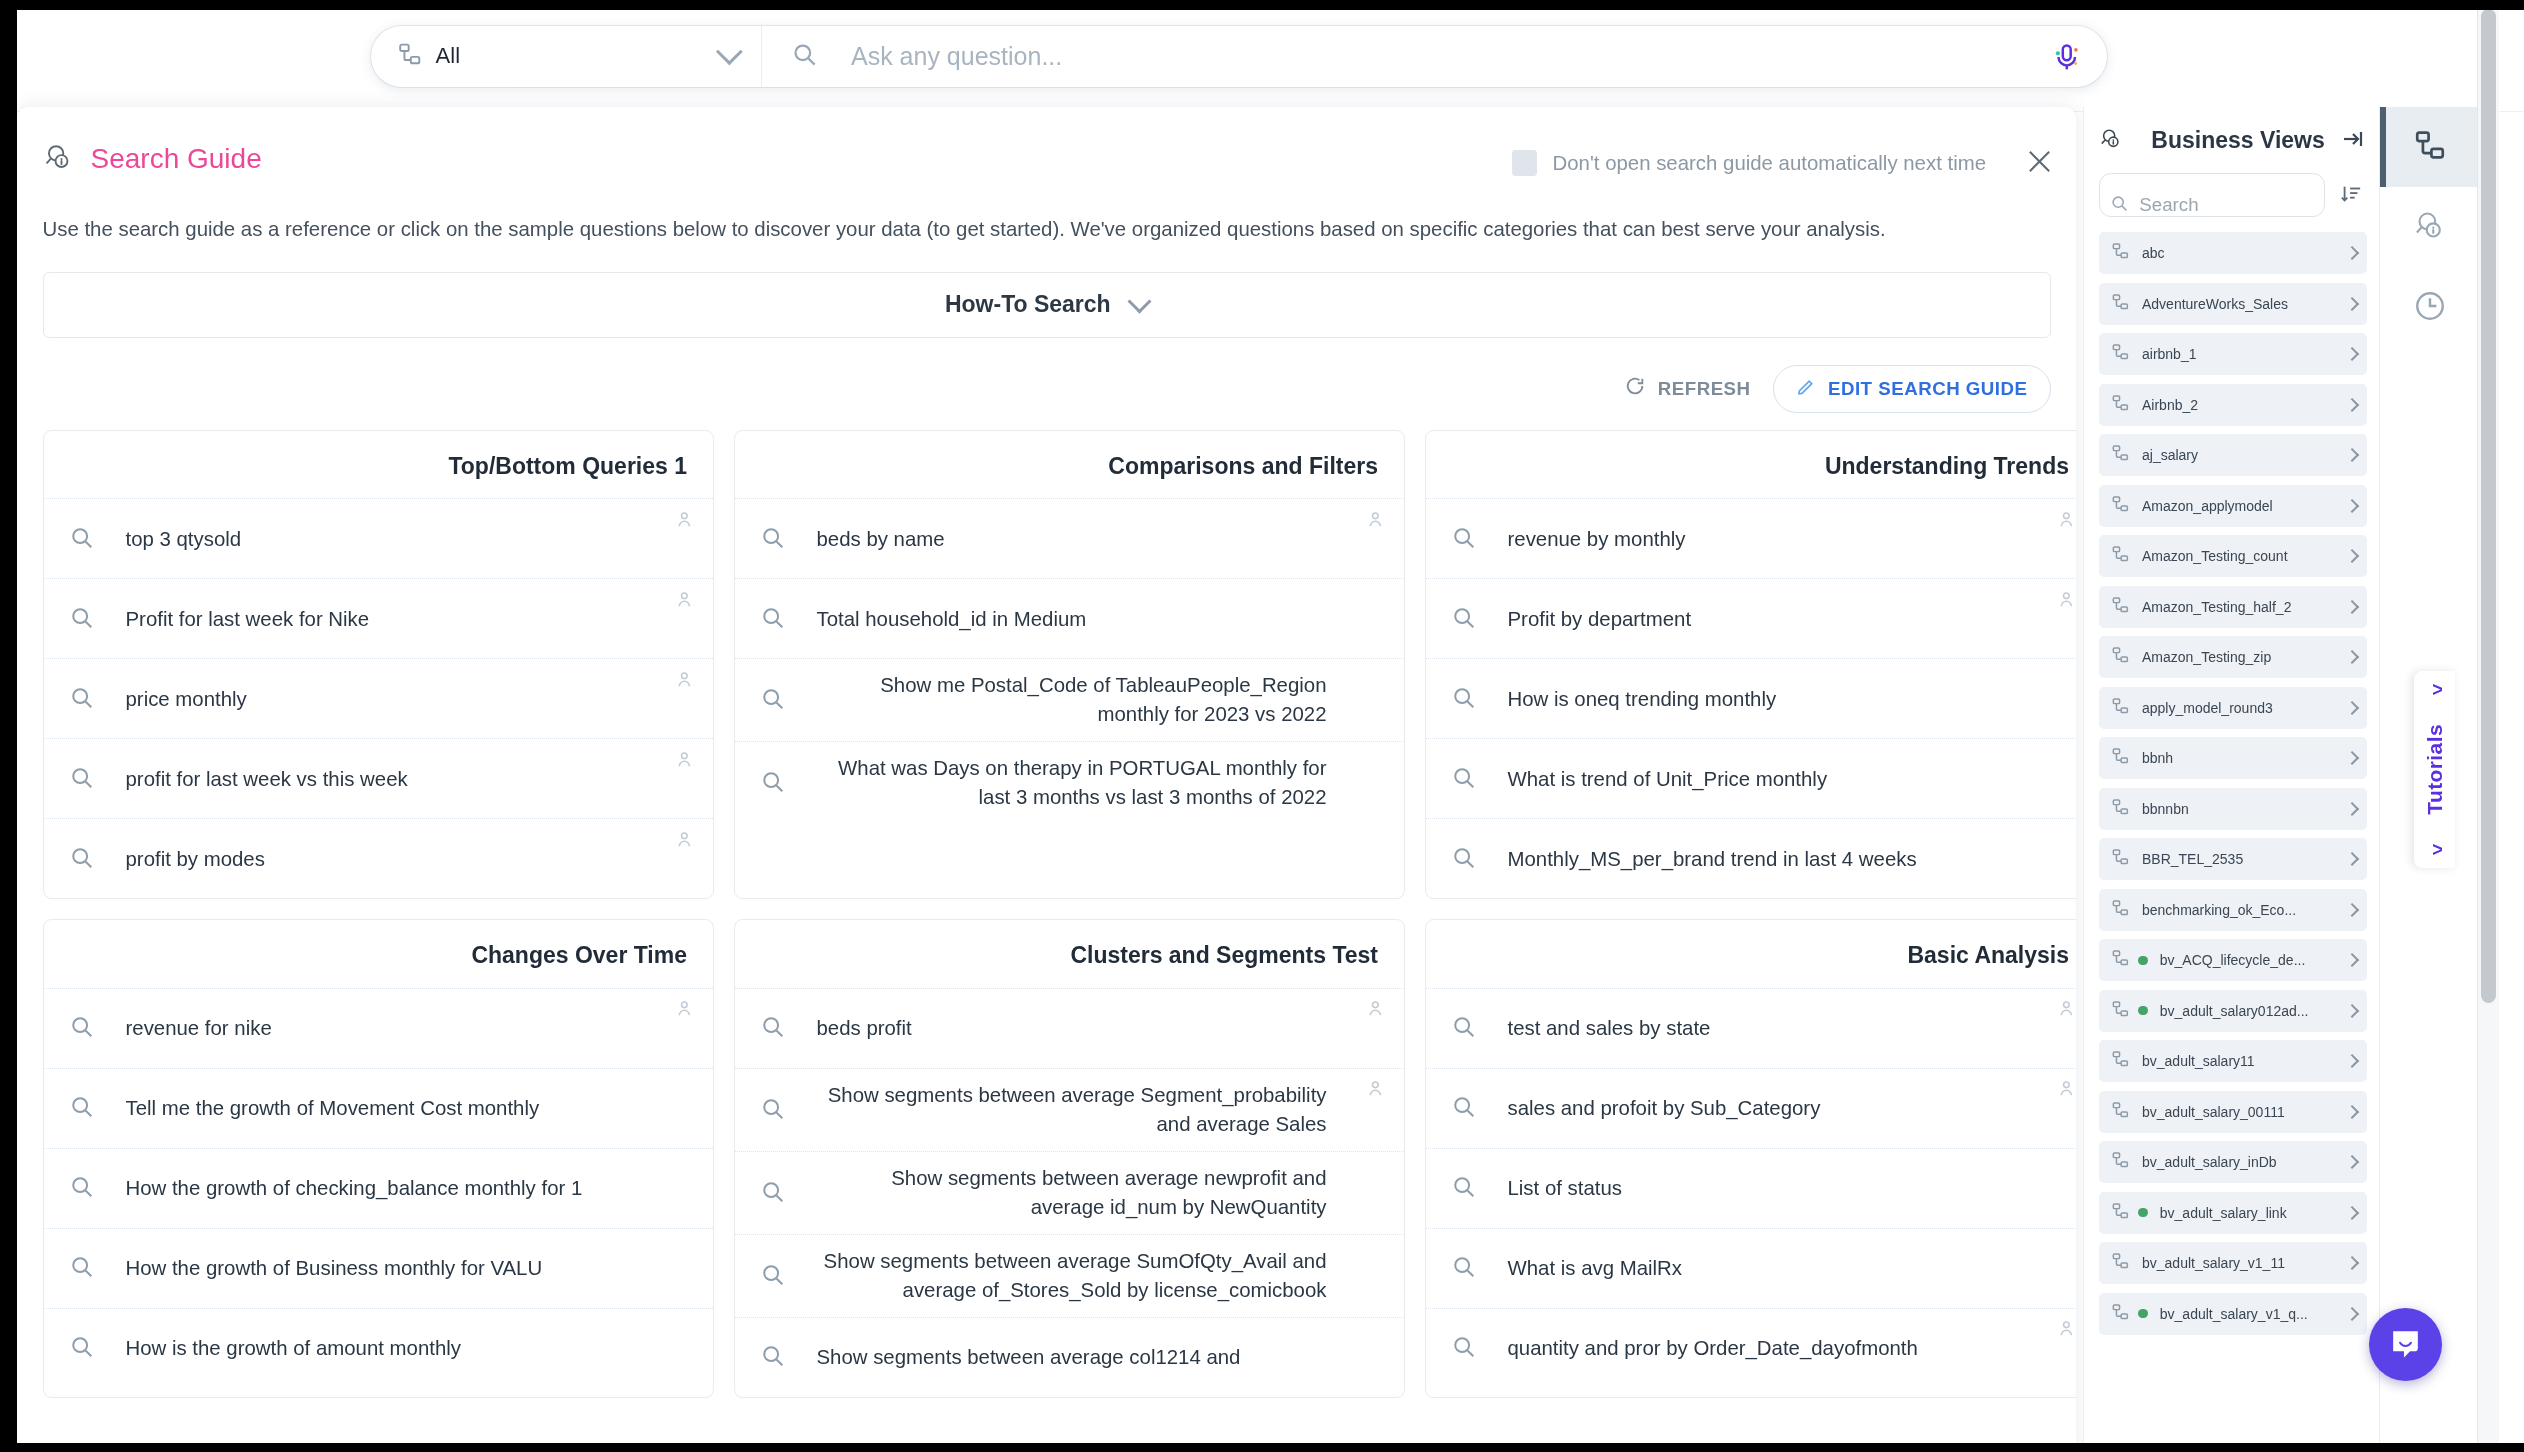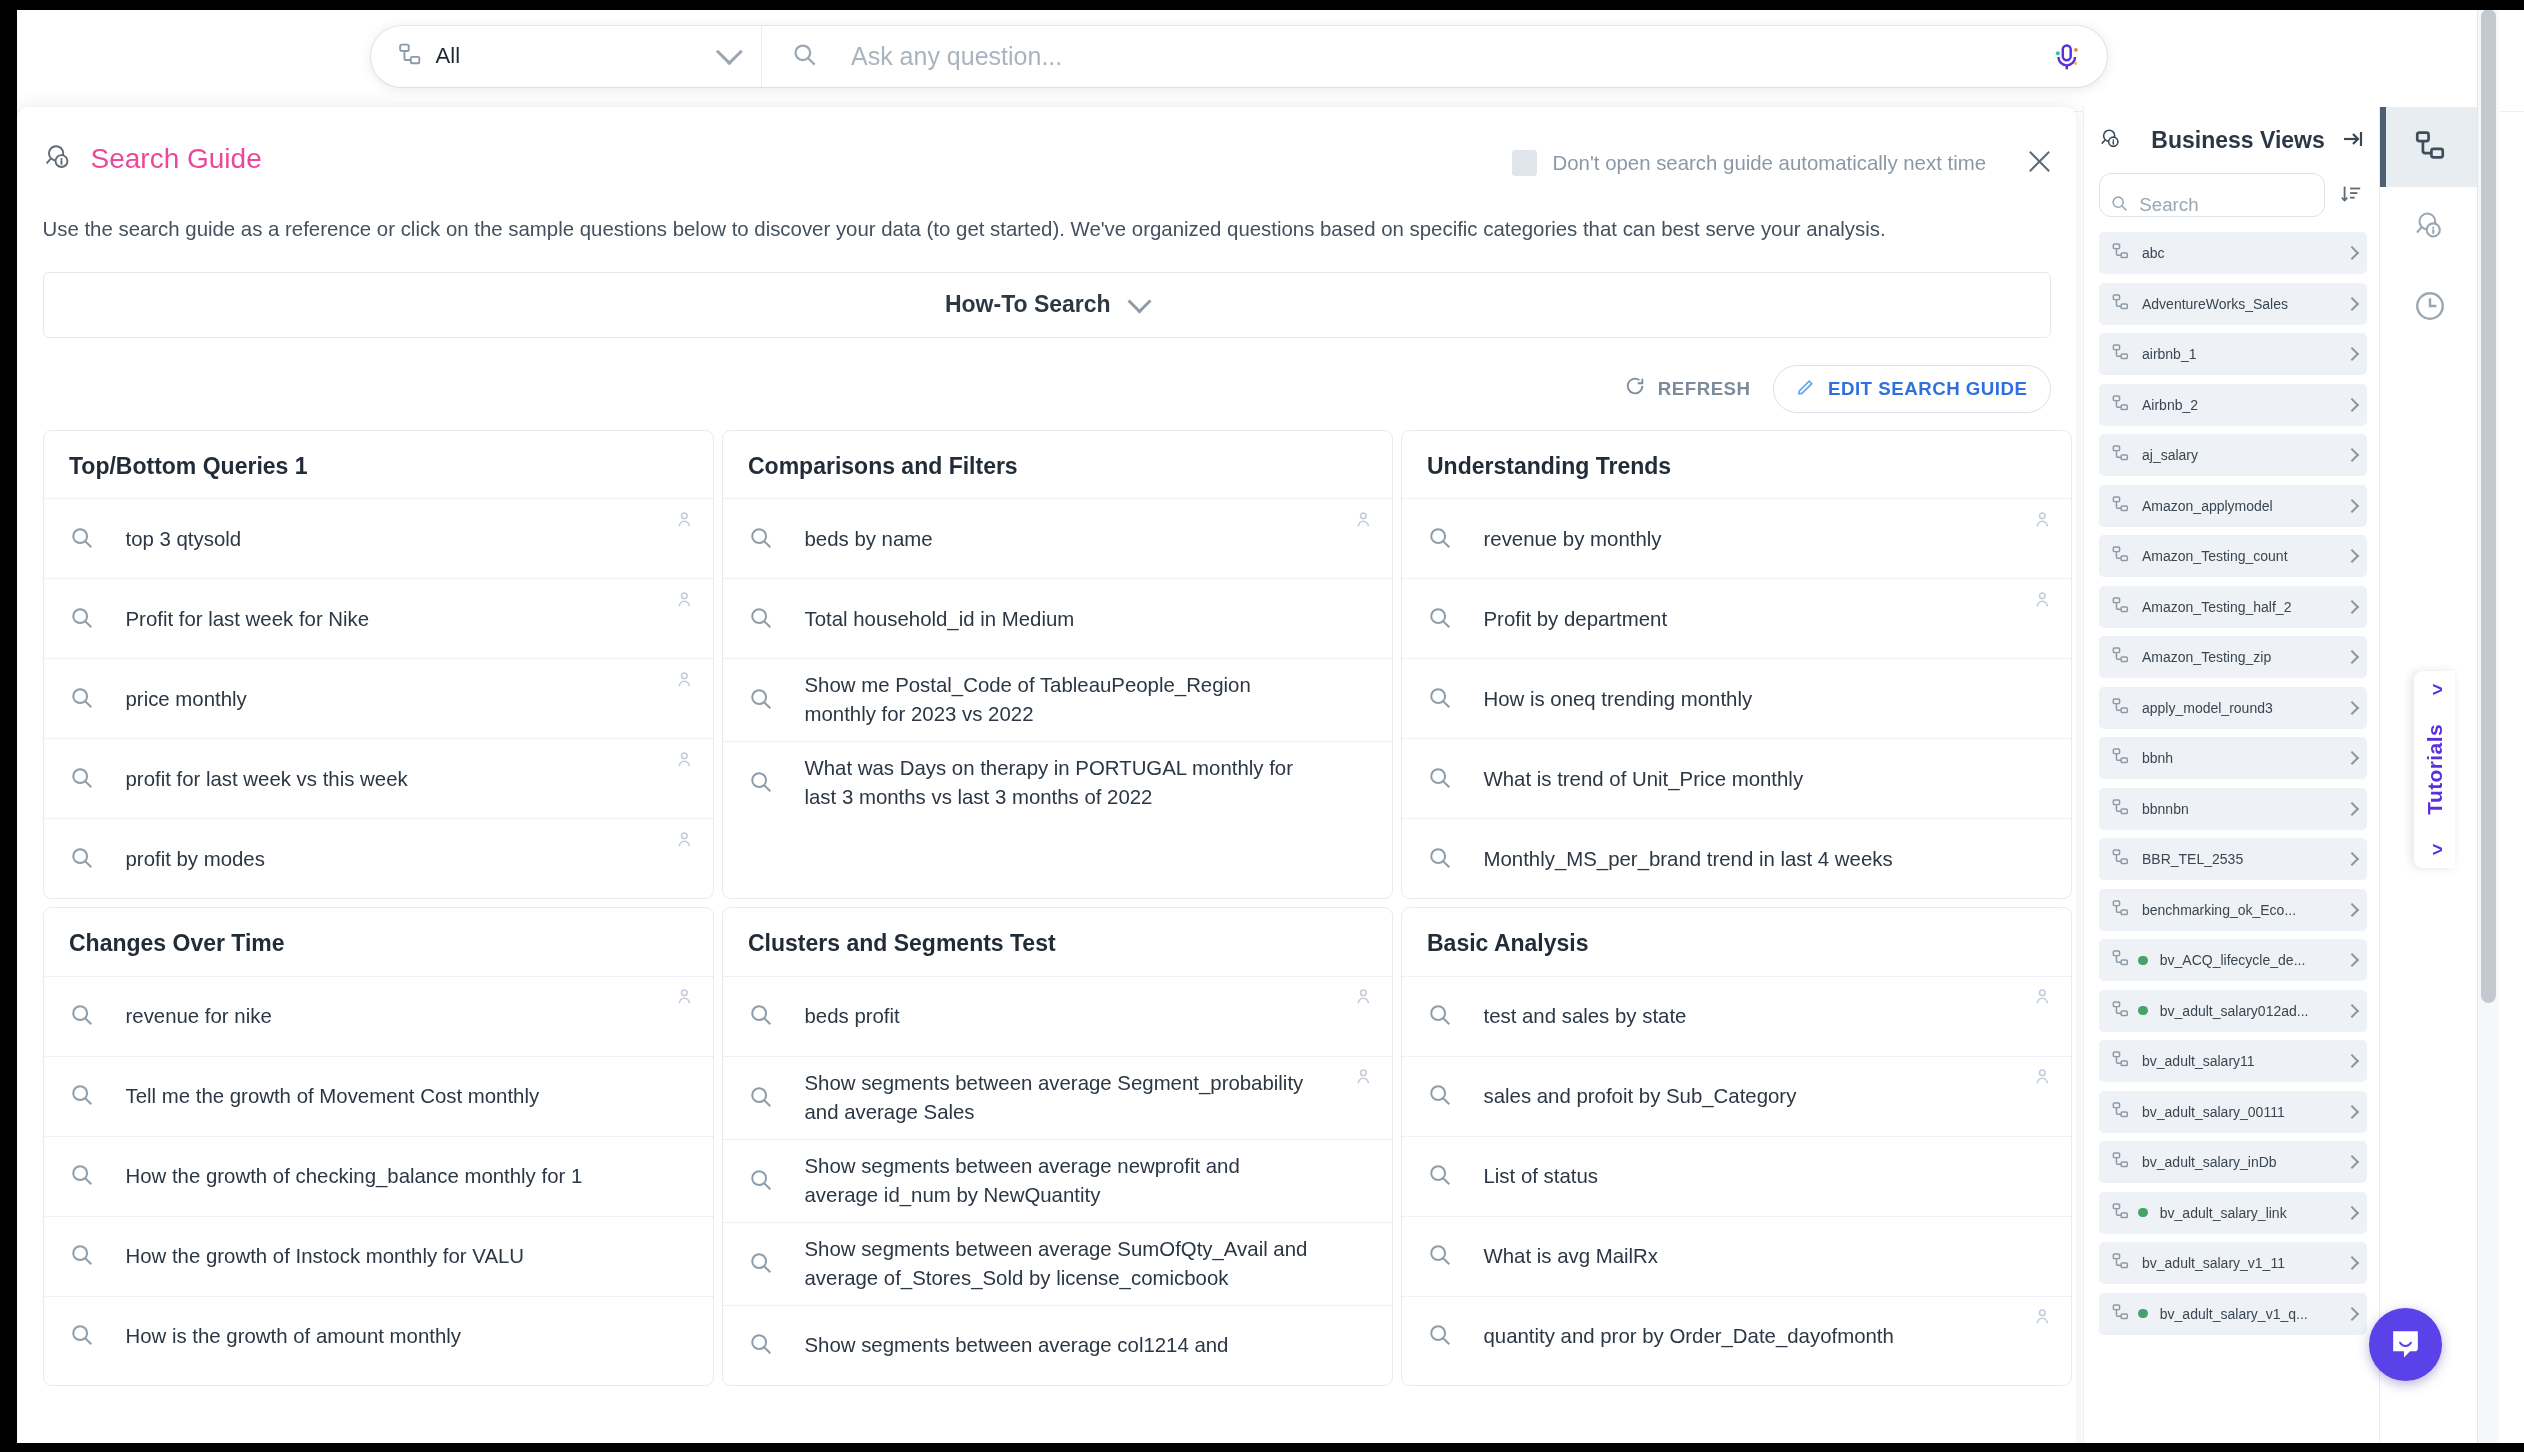--- a/index.html
+++ b/index.html
@@ -141,22 +141,23 @@
     border: 0.8px solid #d9e1ea; border-radius: 24px;
     cursor: pointer;
     font-size: 18.7px; font-weight: bold; letter-spacing: 0.5px;
     color: #2f6fe0;
   }
 
   
   .cards {
     display: grid;
     grid-template-columns: repeat(3, 671px);
-    gap: 8px;
+    gap: 20px;
     padding: 17px 25.5px 0 25.5px;
+    text-align: right;
   }
   .card {
     background: #ffffff;
     border: 0.8px solid #e6ebf0;
     border-radius: 8.5px;
     overflow: hidden;
   }
   .card-title {
     font-size: 23px; font-weight: bold; color: #222c38;
     padding: 22px 25.5px 18.7px 25.5px;
@@ -567,21 +568,21 @@
                 <circle cx="10.5" cy="10.5" r="6.5"></circle>
                 <path d="M15.5 15.5 L21 21"></path>
               </svg></span>
             <span class="q-text">How the growth of checking_balance monthly for 1</span>
           </div>
           <div class="q-row">
             <span><svg width="25.5" height="25.5" viewBox="0 0 24 24" fill="none" stroke="#8d9dac" stroke-width="1.9">
                 <circle cx="10.5" cy="10.5" r="6.5"></circle>
                 <path d="M15.5 15.5 L21 21"></path>
               </svg></span>
-            <span class="q-text">How the growth of Instock monthly for VALU</span>
+            <span class="q-text">How the growth of Business monthly for VALU</span>
           </div>
           <div class="q-row">
             <span><svg width="25.5" height="25.5" viewBox="0 0 24 24" fill="none" stroke="#8d9dac" stroke-width="1.9">
                 <circle cx="10.5" cy="10.5" r="6.5"></circle>
                 <path d="M15.5 15.5 L21 21"></path>
               </svg></span>
             <span class="q-text">How is the growth of amount monthly</span>
           </div>
         </div>
         <div class="card">

